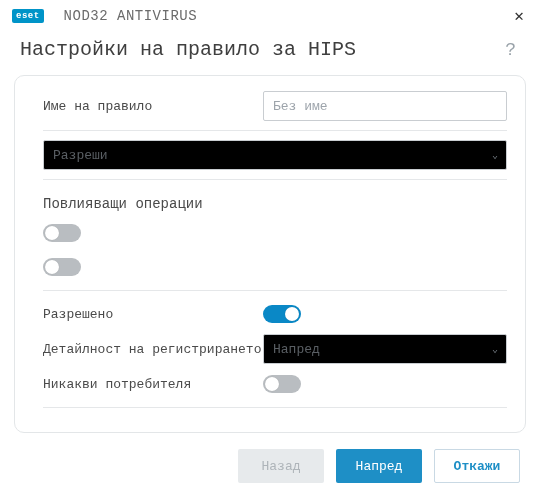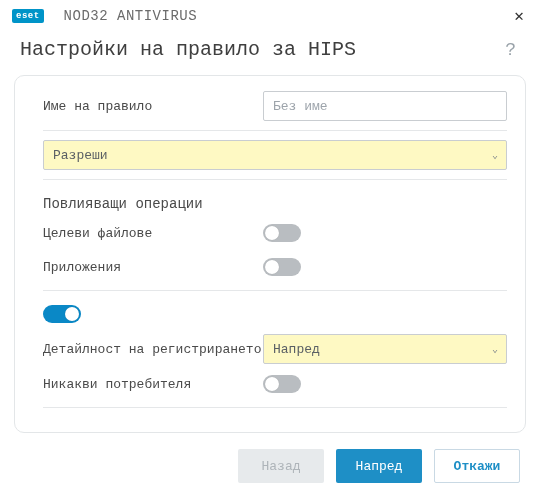--- a/index.html
+++ b/index.html
@@ -21,21 +21,21 @@
 .label { width: 220px; color: #4a4a4a; font-size: 13px; }
 .control { flex: 1; }
 
 .section-label { color: #4a4a4a; font-size: 14px; padding: 10px 0 4px 0; }
 
 .divider { border: none; border-top: 1px solid #e5e7e9; margin: 6px 0; }
 
 .text-input { width: 100%; height: 30px; border: 1px solid #c9cdd1; border-radius: 2px; padding: 0 9px; font-size: 13px; color: #4a4a4a; background: #fff; }
 .text-input::placeholder { color: #9da4ab; }
 
-.select { position: relative; width: 100%; height: 30px; border: 1px solid #c9cdd1; border-radius: 2px; background: #fef9c3; display: flex; align-items: center; padding: 0 28px 0 9px; font-size: 13px; color: #5a5f64; cursor: pointer; }
+.select { position: relative; width: 100%; height: 30px; border: 1px solid #c9cdd1; border-radius: 2px; background: #000000; display: flex; align-items: center; padding: 0 28px 0 9px; font-size: 13px; color: #5a5f64; cursor: pointer; }
 .select .chev { position: absolute; right: 8px; top: 50%; transform: translateY(-50%); color: #7a828a; font-size: 10px; }
 
 .toggle { width: 38px; height: 18px; border-radius: 10px; background: #b9bdc1; position: relative; cursor: pointer; }
 .toggle .knob { position: absolute; width: 14px; height: 14px; border-radius: 50%; background: #fff; top: 2px; left: 2px; transition: left .1s; box-shadow: 0 0 1px rgba(0,0,0,.2); }
 .toggle.on { background: #0a88c6; }
 .toggle.on .knob { left: 22px; }
 
 .footer { display: flex; justify-content: flex-end; gap: 12px; padding: 16px 20px 0 20px; }
 .btn { height: 34px; min-width: 86px; padding: 0 16px; font-size: 13px; border-radius: 2px; cursor: pointer; border: none; }
 .btn-disabled { background: #e7eaec; color: #aeb4b9; cursor: default; }
@@ -76,41 +76,40 @@
         <span class="chev">⌄</span>
       </div>
     </div>
   </div>
 
   <hr class="divider">
 
   <div class="section-label">Повлияващи операции</div>
 
   <div class="row">
-    <div class="label">Целеви файлове</div>
     <div class="control">
       <div class="toggle">
           <div class="knob"></div>
         </div>
     </div>
   </div>
 
   <div class="row">
-    <div class="label">Приложения</div>
     <div class="control">
       <div class="toggle">
           <div class="knob"></div>
         </div>
     </div>
   </div>
 
 
   <hr class="divider">
 
   <div class="row">
+    <div class="label">Разрешено</div>
     <div class="control">
       <div class="toggle on">
           <div class="knob"></div>
         </div>
     </div>
   </div>
 
   <div class="row">
     <div class="label">Детайлност на регистрирането</div>
     <div class="control">

